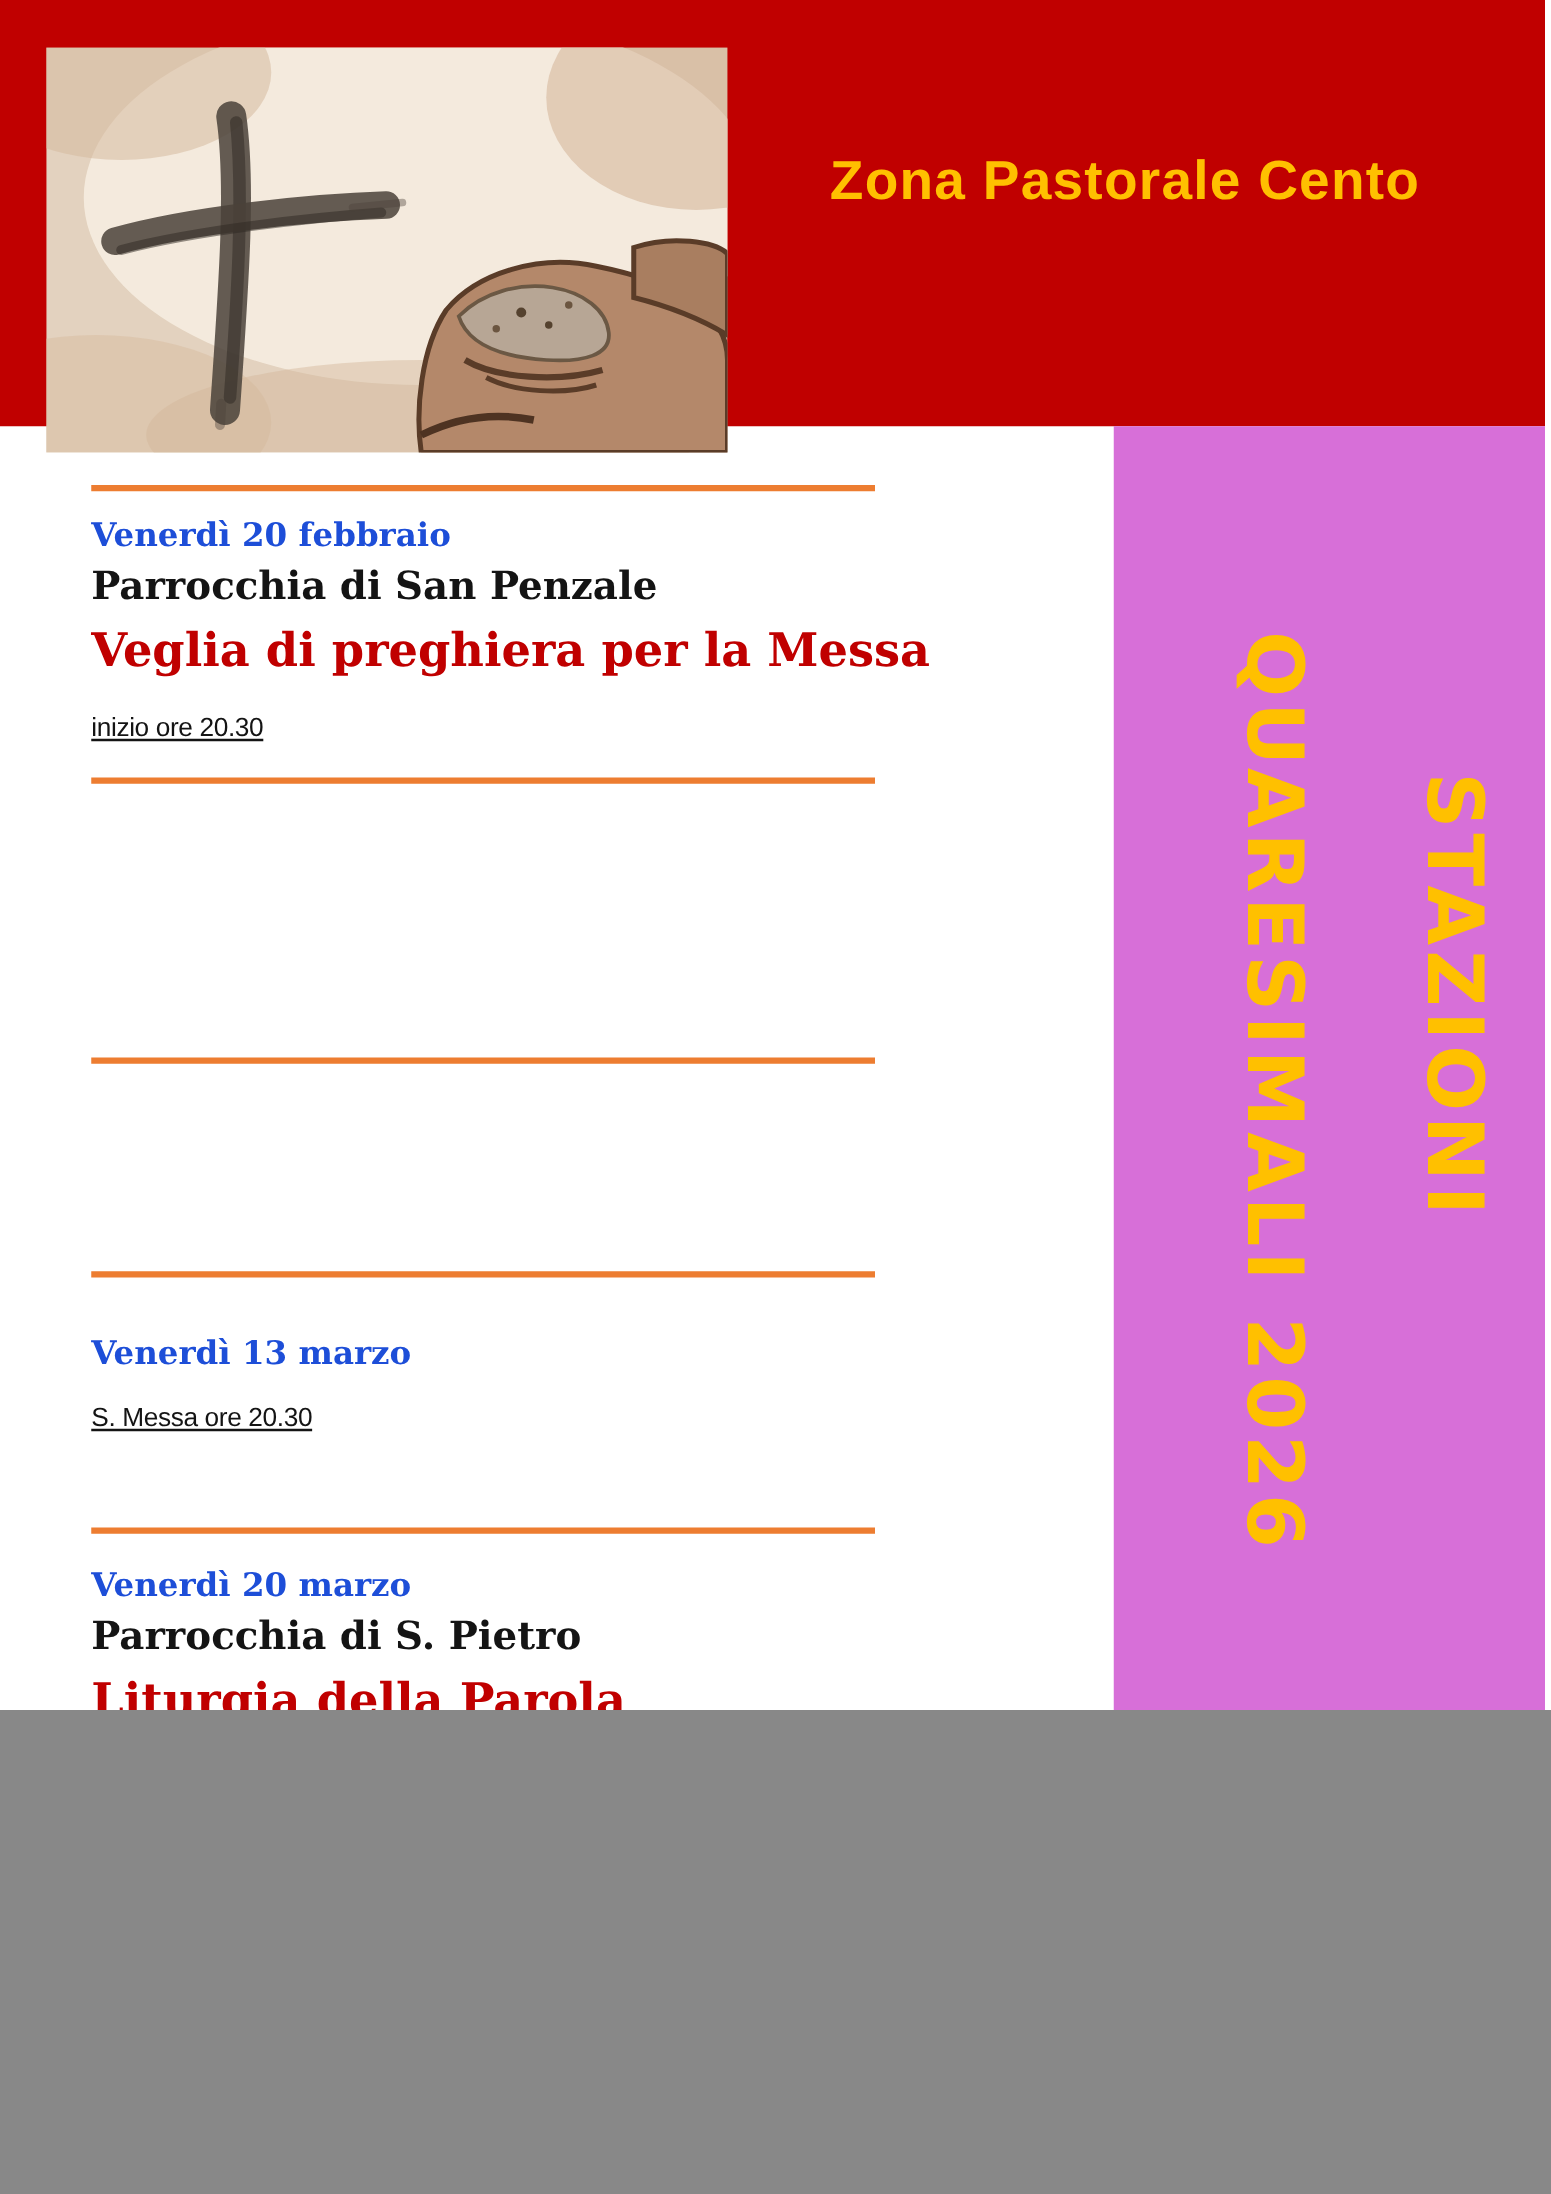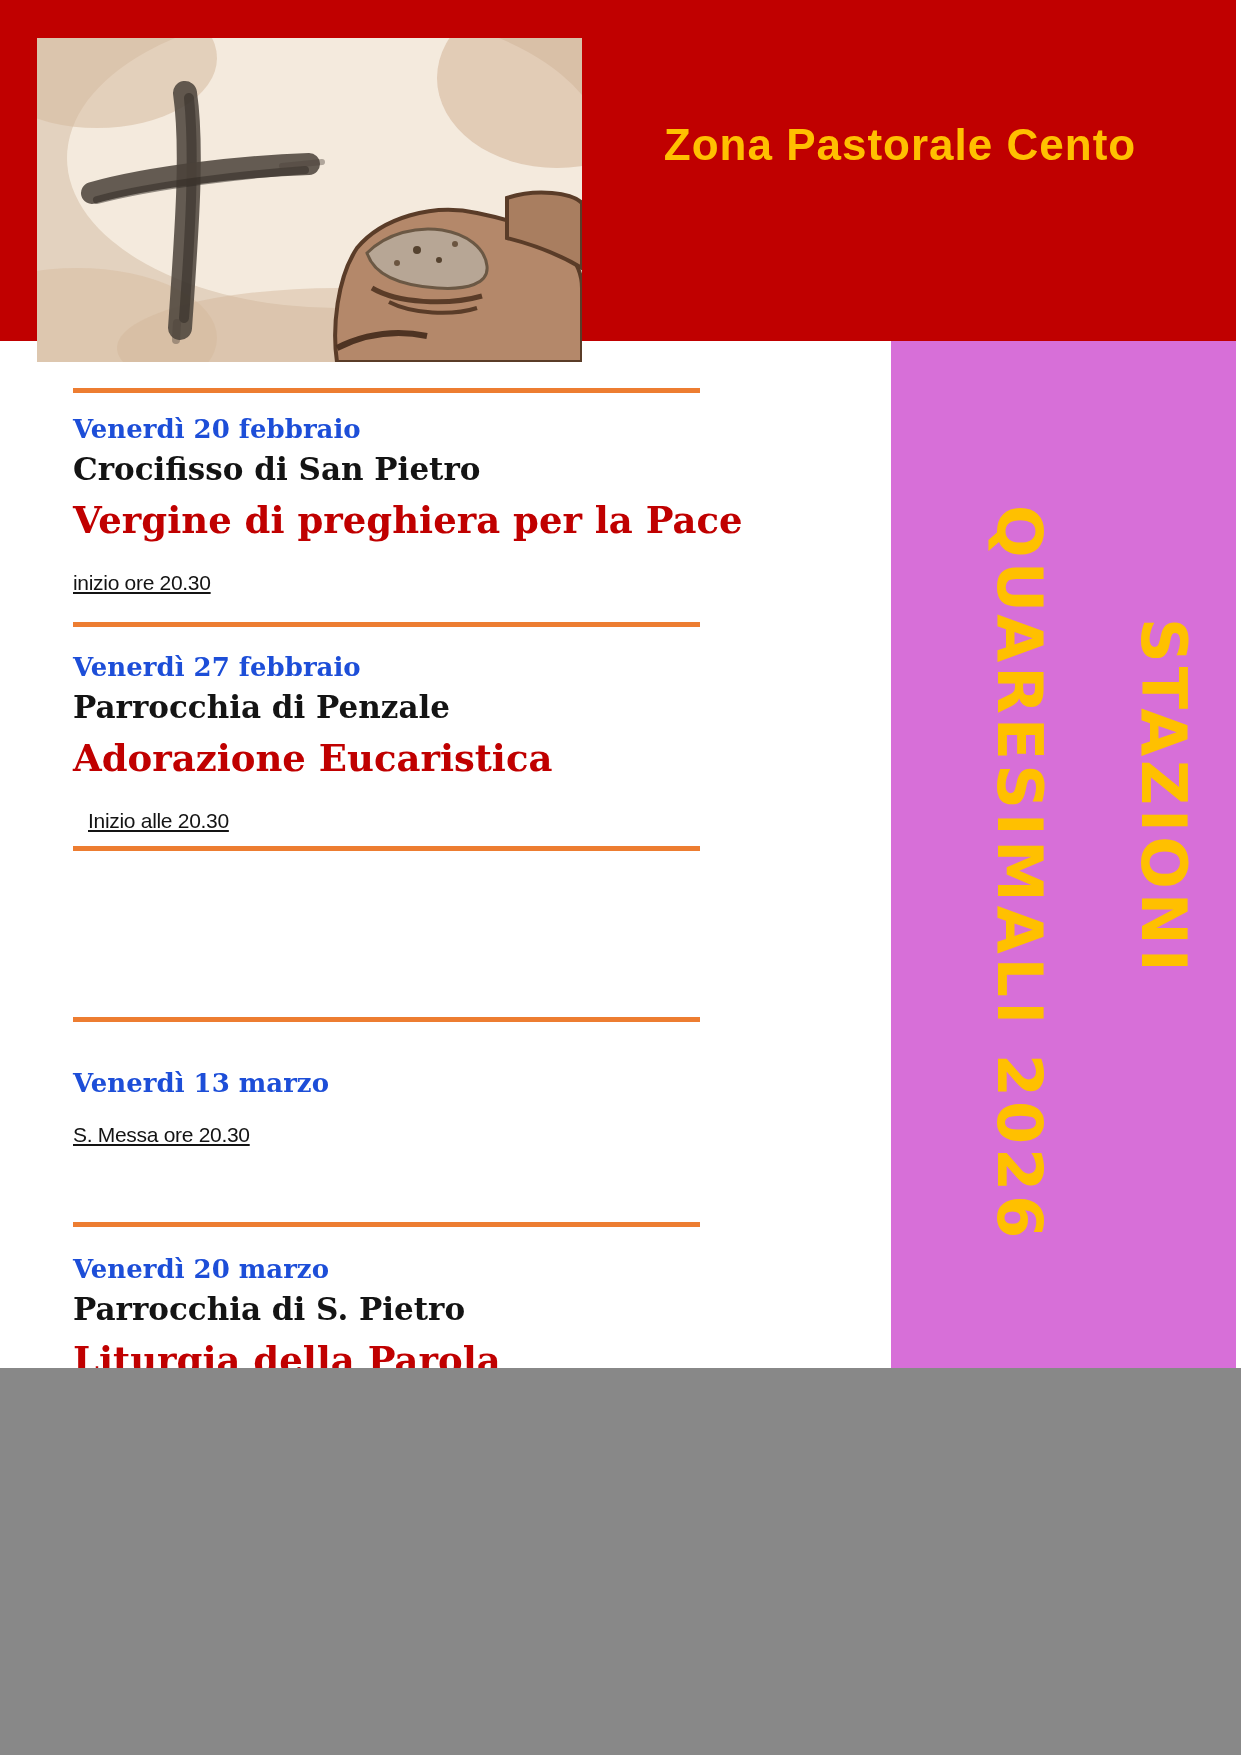--- a/index.html
+++ b/index.html
@@ -87,31 +87,25 @@
 
   <div class="divider d1"></div>
   <div class="divider d2"></div>
   <div class="divider d3"></div>
   <div class="divider d4"></div>
   <div class="divider d5"></div>
   <div class="divider d6"></div>
 
   <div class="event e1">
     <div class="date">Venerdì 20 febbraio</div>
-    <div class="venue">Crocifisso di San Pietro</div>
-    <div class="title">Vergine di preghiera per la Pace</div>
+    <div class="venue">Parrocchia di San Penzale</div>
+    <div class="title">Veglia di preghiera per la Messa</div>
     <div><span class="time">inizio ore 20.30</span></div>
   </div>
 
-  <div class="event e2">
-    <div class="date">Venerdì 27 febbraio</div>
-    <div class="venue">Parrocchia di Penzale</div>
-    <div class="title">Adorazione Eucaristica</div>
-    <div><span class="time">Inizio alle 20.30</span></div>
-  </div>
 
 
   <div class="event e4">
     <div class="date">Venerdì 13 marzo</div>
 
     <div><span class="time">S. Messa ore 20.30</span></div>
   </div>
 
   <div class="event e5">
     <div class="date">Venerdì 20 marzo</div>

